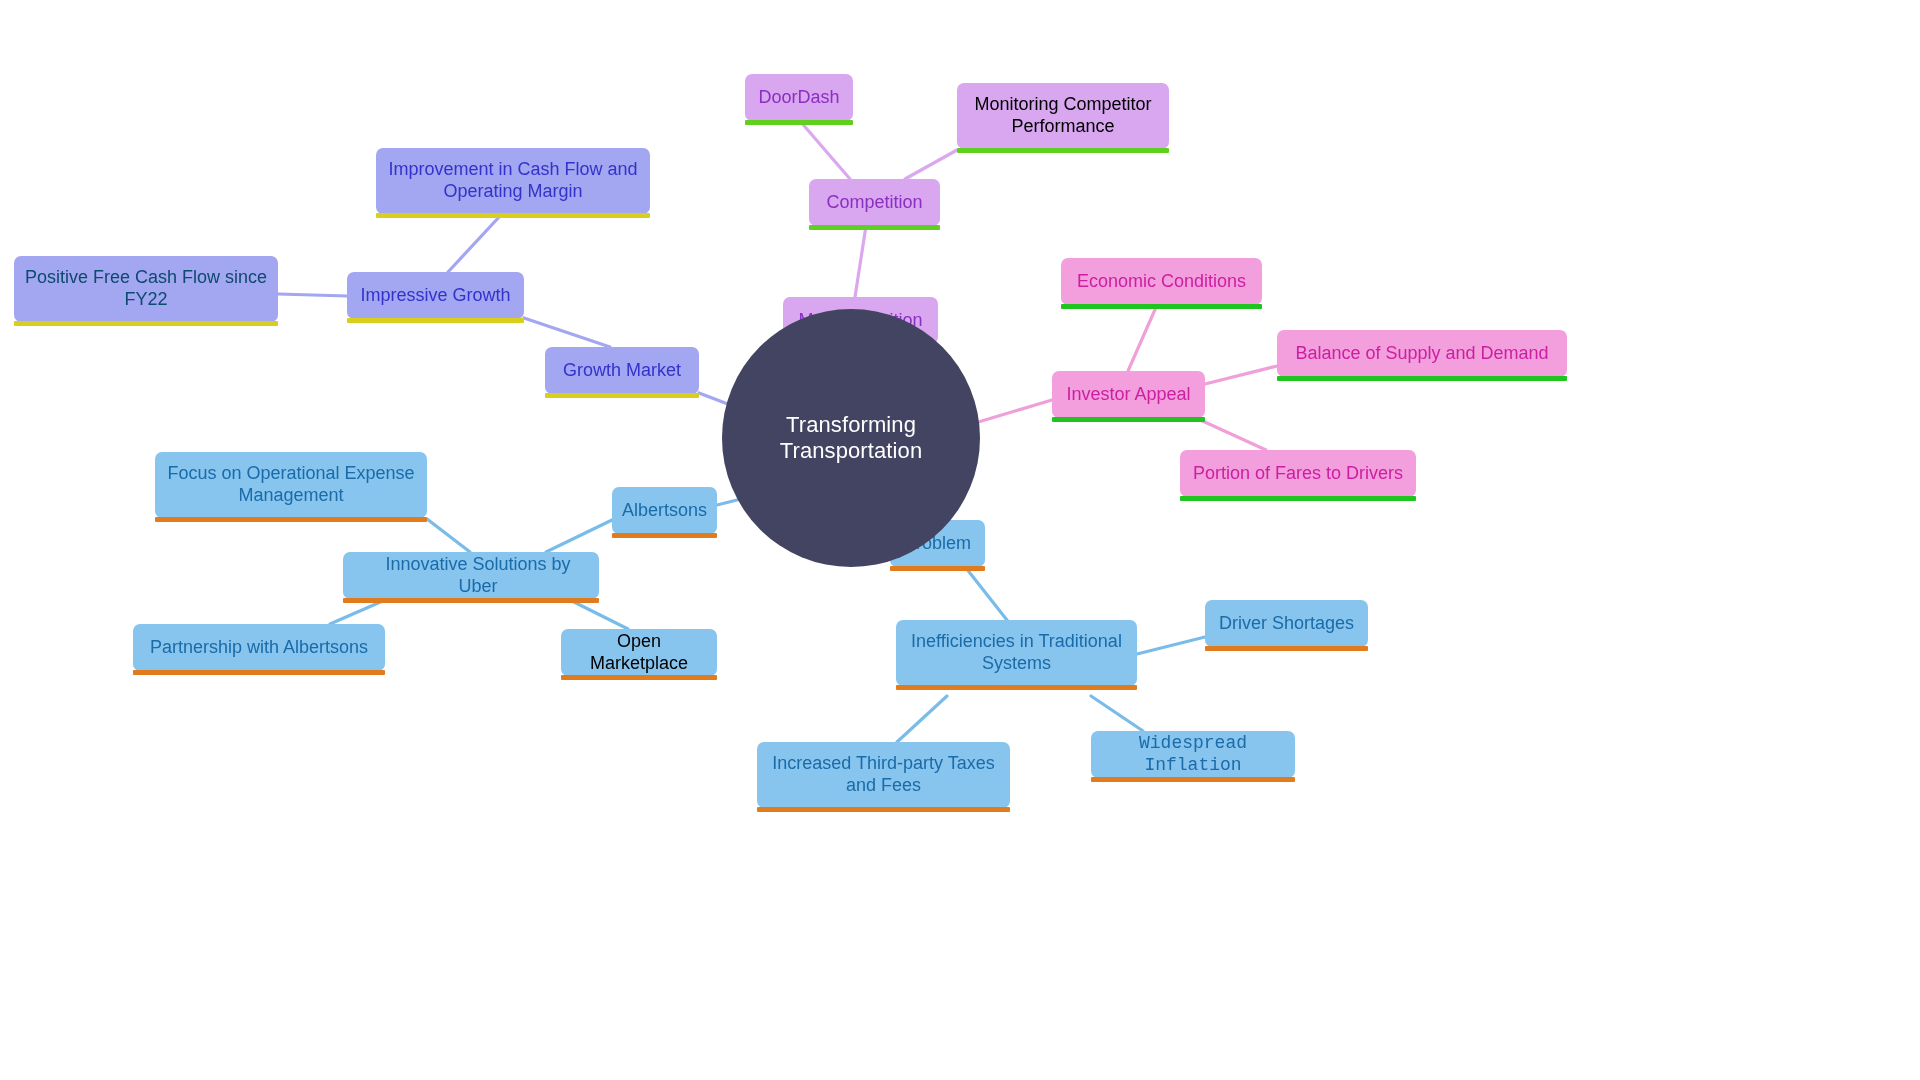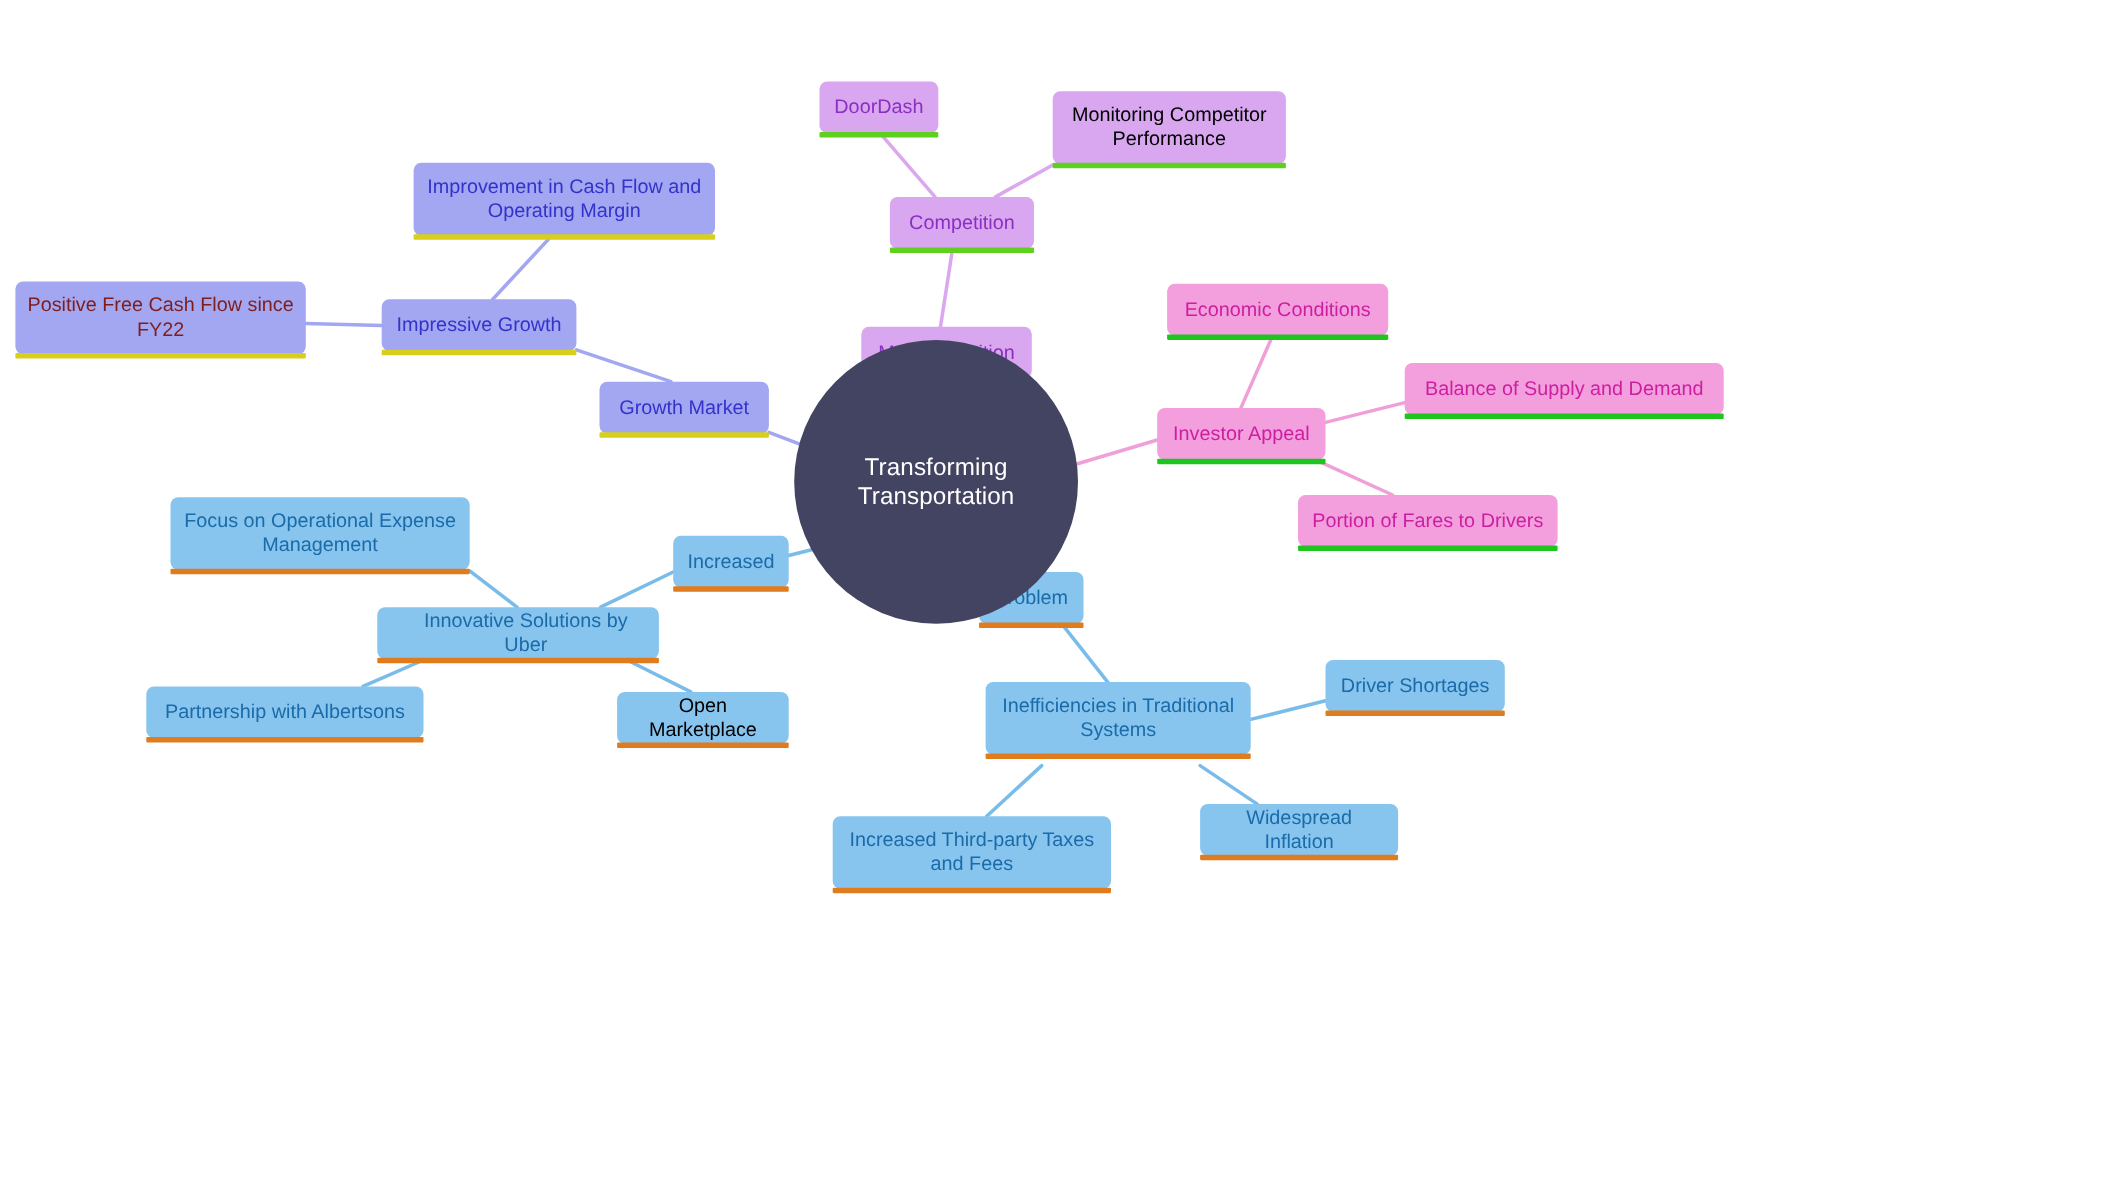--- a/index.html
+++ b/index.html
@@ -86,45 +86,45 @@
       <line x1="427" y1="519" x2="470" y2="552" stroke="#79bce9" stroke-width="3.2" stroke-linecap="round"></line>
       <line x1="385" y1="600" x2="330" y2="624" stroke="#79bce9" stroke-width="3.2" stroke-linecap="round"></line>
       <line x1="570" y1="600" x2="628" y2="629" stroke="#79bce9" stroke-width="3.2" stroke-linecap="round"></line>
       <line x1="916" y1="520" x2="905" y2="511" stroke="#79bce9" stroke-width="3.2" stroke-linecap="round"></line>
       <line x1="966" y1="568" x2="1014" y2="629" stroke="#79bce9" stroke-width="3.2" stroke-linecap="round"></line>
       <line x1="1137" y1="654" x2="1205" y2="637" stroke="#79bce9" stroke-width="3.2" stroke-linecap="round"></line>
       <line x1="1091" y1="696" x2="1143" y2="731" stroke="#79bce9" stroke-width="3.2" stroke-linecap="round"></line>
       <line x1="947" y1="696" x2="897" y2="742" stroke="#79bce9" stroke-width="3.2" stroke-linecap="round"></line>
     </svg>
   <div id="node-layer">
-      <div class="node" style="left: 14px; top: 256px; width: 264px; height: 66px; background: rgb(163, 166, 240); color: #7f1d1d; font-size: 18px;"><span>Positive Free Cash Flow since
+      <div class="node" style="left: 14px; top: 256px; width: 264px; height: 66px; background: rgb(163, 166, 240); color: #0c4a6e; font-size: 18px;"><span>Positive Free Cash Flow since
 FY22</span><div class="node-underline" style="background: rgb(216, 207, 28);"></div></div>
       <div class="node" style="left: 376px; top: 148px; width: 274px; height: 66px; background: rgb(163, 166, 240); color: rgb(51, 51, 204); font-size: 18px;"><span>Improvement in Cash Flow and
 Operating Margin</span><div class="node-underline" style="background: rgb(216, 207, 28);"></div></div>
       <div class="node" style="left: 347px; top: 272px; width: 177px; height: 47px; background: rgb(163, 166, 240); color: rgb(51, 51, 204); font-size: 18px;"><span>Impressive Growth</span><div class="node-underline" style="background: rgb(216, 207, 28);"></div></div>
       <div class="node" style="left: 545px; top: 347px; width: 154px; height: 47px; background: rgb(163, 166, 240); color: rgb(51, 51, 204); font-size: 18px;"><span>Growth Market</span><div class="node-underline" style="background: rgb(216, 207, 28);"></div></div>
       <div class="node" style="left: 745px; top: 74px; width: 108px; height: 47px; background: rgb(217, 166, 240); color: rgb(138, 47, 194); font-size: 18px;"><span>DoorDash</span><div class="node-underline" style="background: rgb(95, 208, 32);"></div></div>
       <div class="node" style="left: 957px; top: 83px; width: 212px; height: 66px; background: rgb(217, 166, 240); color: #000000; font-size: 18px;"><span>Monitoring Competitor
 Performance</span><div class="node-underline" style="background: rgb(95, 208, 32);"></div></div>
       <div class="node" style="left: 809px; top: 179px; width: 131px; height: 47px; background: rgb(217, 166, 240); color: rgb(138, 47, 194); font-size: 18px;"><span>Competition</span><div class="node-underline" style="background: rgb(95, 208, 32);"></div></div>
       <div class="node" style="left: 783px; top: 297px; width: 155px; height: 47px; background: rgb(217, 166, 240); color: rgb(138, 47, 194); font-size: 18px;"><span>Market Position</span><div class="node-underline" style="background: rgb(95, 208, 32);"></div></div>
       <div class="node" style="left: 1061px; top: 258px; width: 201px; height: 47px; background: rgb(243, 158, 221); color: rgb(204, 31, 160); font-size: 18px;"><span>Economic Conditions</span><div class="node-underline" style="background: rgb(31, 196, 31);"></div></div>
       <div class="node" style="left: 1052px; top: 371px; width: 153px; height: 47px; background: rgb(243, 158, 221); color: rgb(204, 31, 160); font-size: 18px;"><span>Investor Appeal</span><div class="node-underline" style="background: rgb(31, 196, 31);"></div></div>
       <div class="node" style="left: 1277px; top: 330px; width: 290px; height: 47px; background: rgb(243, 158, 221); color: rgb(204, 31, 160); font-size: 18px;"><span>Balance of Supply and Demand</span><div class="node-underline" style="background: rgb(31, 196, 31);"></div></div>
       <div class="node" style="left: 1180px; top: 450px; width: 236px; height: 47px; background: rgb(243, 158, 221); color: rgb(204, 31, 160); font-size: 18px;"><span>Portion of Fares to Drivers</span><div class="node-underline" style="background: rgb(31, 196, 31);"></div></div>
-      <div class="node" style="left: 612px; top: 487px; width: 105px; height: 47px; background: rgb(135, 197, 239); color: rgb(26, 107, 168); font-size: 18px;"><span>Increased</span><div class="node-underline" style="background: rgb(224, 123, 30);"></div></div>
+      <div class="node" style="left: 612px; top: 487px; width: 105px; height: 47px; background: rgb(135, 197, 239); color: rgb(26, 107, 168); font-size: 18px;"><span>Albertsons</span><div class="node-underline" style="background: rgb(224, 123, 30);"></div></div>
       <div class="node" style="left: 155px; top: 452px; width: 272px; height: 66px; background: rgb(135, 197, 239); color: rgb(26, 107, 168); font-size: 18px;"><span>Focus on Operational Expense
 Management</span><div class="node-underline" style="background: rgb(224, 123, 30);"></div></div>
       <div class="node" style="left: 343px; top: 552px; width: 256px; height: 47px; background: rgb(135, 197, 239); color: rgb(26, 107, 168); font-size: 18px; padding-left: 24px;"><span>Innovative Solutions by Uber</span><div class="node-underline" style="background: rgb(224, 123, 30);"></div></div>
       <div class="node" style="left: 133px; top: 624px; width: 252px; height: 47px; background: rgb(135, 197, 239); color: rgb(26, 107, 168); font-size: 18px;"><span>Partnership with Albertsons</span><div class="node-underline" style="background: rgb(224, 123, 30);"></div></div>
       <div class="node" style="left: 561px; top: 629px; width: 156px; height: 47px; background: rgb(135, 197, 239); color: #000000; font-size: 18px;"><span>Open Marketplace</span><div class="node-underline" style="background: rgb(224, 123, 30);"></div></div>
       <div class="node" style="left: 890px; top: 520px; width: 95px; height: 47px; background: rgb(135, 197, 239); color: rgb(26, 107, 168); font-size: 18px;"><span>Problem</span><div class="node-underline" style="background: rgb(224, 123, 30);"></div></div>
       <div class="node" style="left: 896px; top: 620px; width: 241px; height: 66px; background: rgb(135, 197, 239); color: rgb(26, 107, 168); font-size: 18px;"><span>Inefficiencies in Traditional
 Systems</span><div class="node-underline" style="background: rgb(224, 123, 30);"></div></div>
       <div class="node" style="left: 1205px; top: 600px; width: 163px; height: 47px; background: rgb(135, 197, 239); color: rgb(26, 107, 168); font-size: 18px;"><span>Driver Shortages</span><div class="node-underline" style="background: rgb(224, 123, 30);"></div></div>
-      <div class="node" style="left: 1091px; top: 731px; width: 180px; height: 47px; background: rgb(135, 197, 239); color: rgb(26, 107, 168); font-size: 18px;"><span>Widespread Inflation</span><div class="node-underline" style="background: rgb(224, 123, 30);"></div></div>
+      <div class="node" style="left: 1091px; top: 731px; width: 204px; height: 47px; background: rgb(135, 197, 239); color: rgb(26, 107, 168); font-size: 18px; font-family: Liberation Mono, monospace;"><span>Widespread Inflation</span><div class="node-underline" style="background: rgb(224, 123, 30);"></div></div>
       <div class="node" style="left: 757px; top: 742px; width: 253px; height: 66px; background: rgb(135, 197, 239); color: rgb(26, 107, 168); font-size: 18px;"><span>Increased Third-party Taxes
 and Fees</span><div class="node-underline" style="background: rgb(224, 123, 30);"></div></div>
     </div>
   <div id="root-node" style="left: 722px; top: 309px; width: 258px; height: 258px; background: rgb(67, 67, 98); color: rgb(255, 255, 255);">
     <span>Transforming Transportation</span>
   </div>
 </div>
 
 </body></html>

